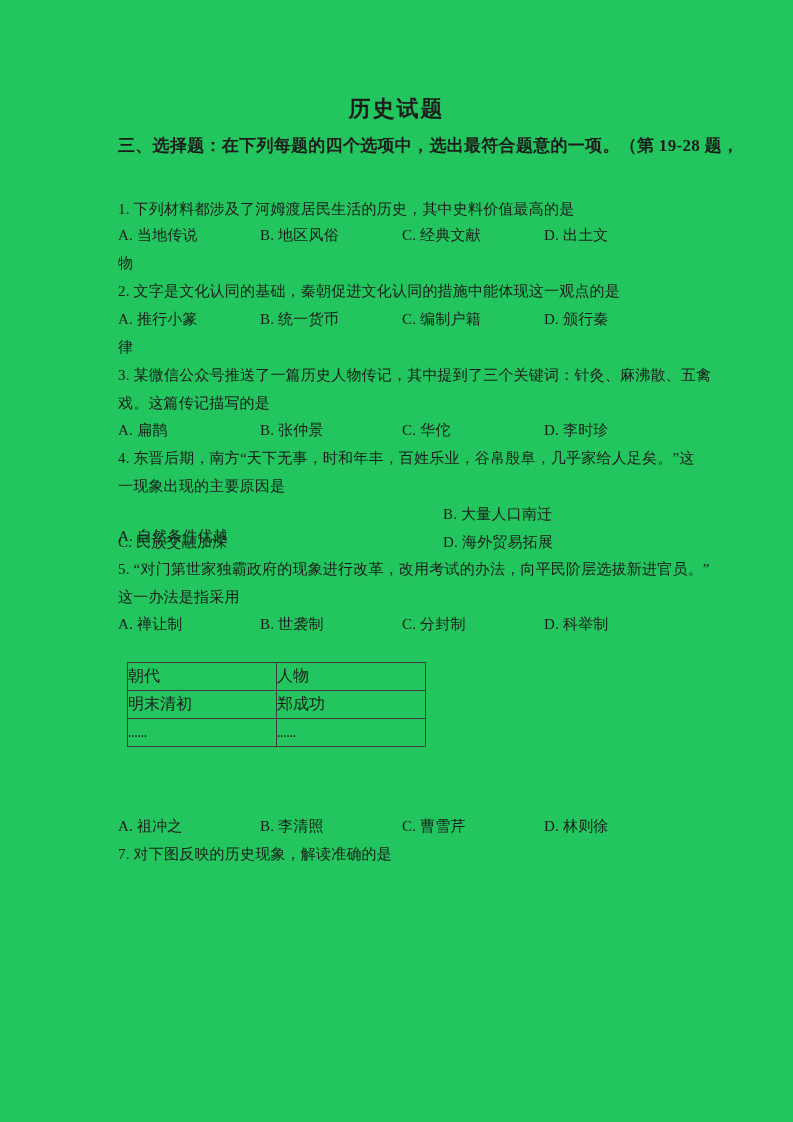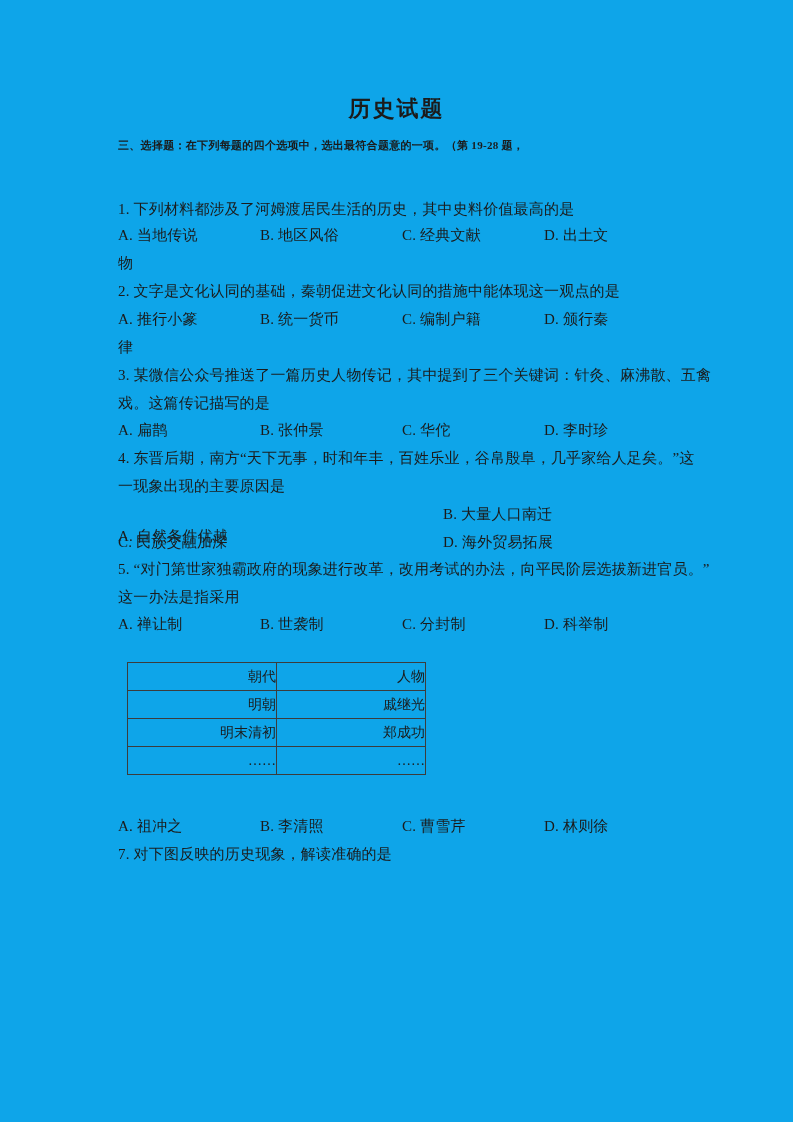--- a/index.html
+++ b/index.html
@@ -1,56 +1,57 @@
 <!DOCTYPE html>
 <html><head>
 <meta charset="utf-8">
 <style>
   html,body { margin:0; padding:0; }
   body { background:#ffffff; }
   .page {
     position:relative;
     width:793px; height:1122px;
-    background:#0ea5e9;
+    background:#22c55e;
     font-family:"Liberation Serif","DejaVu Serif",serif;
     color:#1b1b1b;
     overflow:hidden;
   }
   .t {
     position:absolute;
     font-size:15px;
     line-height:19px;
     white-space:nowrap;
     letter-spacing:0.2px;
   }
   .b {
     font-weight:bold;
-    font-size:11px;
+    font-size:17px;
     letter-spacing:0.3px;
   }
   .title {
     position:absolute;
     top:94px; left:0; width:100%;
     text-align:center;
     font-size:22px;
     font-weight:bold;
     letter-spacing:2px;
   }
   table.qtable {
     position:absolute;
     left:127px; top:662px;
     border-collapse:collapse;
   }
   table.qtable td {
     border:1px solid #3c3c3c;
     width:148px; height:27px;
-    text-align:right;
+    text-align:left;
     vertical-align:middle;
-    font-size:14px;
+    font-size:16px;
     padding:0;
+    font-family:Liberation Mono, monospace;
   }
 </style>
 </head>
 <body>
 
 <div class="page">
 
   <div class="title">历史试题</div>
 
   <div class="t b" style="top:136px;left:118px">三、选择题：在下列每题的四个选项中，选出最符合题意的一项。（第 19-28 题，</div>
@@ -91,24 +92,20 @@
   <span class="t" style="top:615px;left:544px">D. 科举制</span>
 
 
   <table class="qtable">
     <tbody>
       <tr>
         <td>朝代</td>
         <td>人物</td>
       </tr>
       <tr>
-        <td>明朝</td>
-        <td>戚继光</td>
-      </tr>
-      <tr>
         <td>明末清初</td>
         <td>郑成功</td>
       </tr>
       <tr>
         <td>……</td>
         <td>……</td>
       </tr>
     </tbody>
   </table>
 

